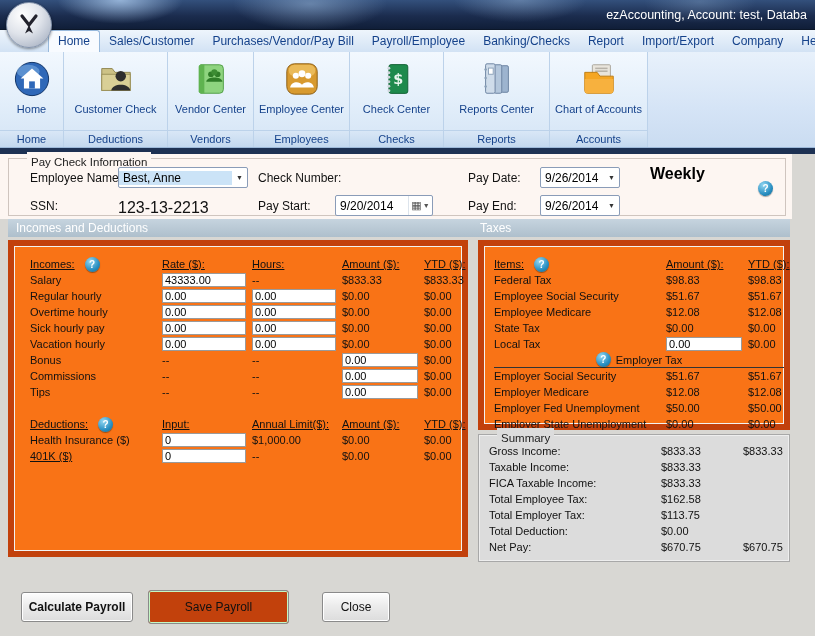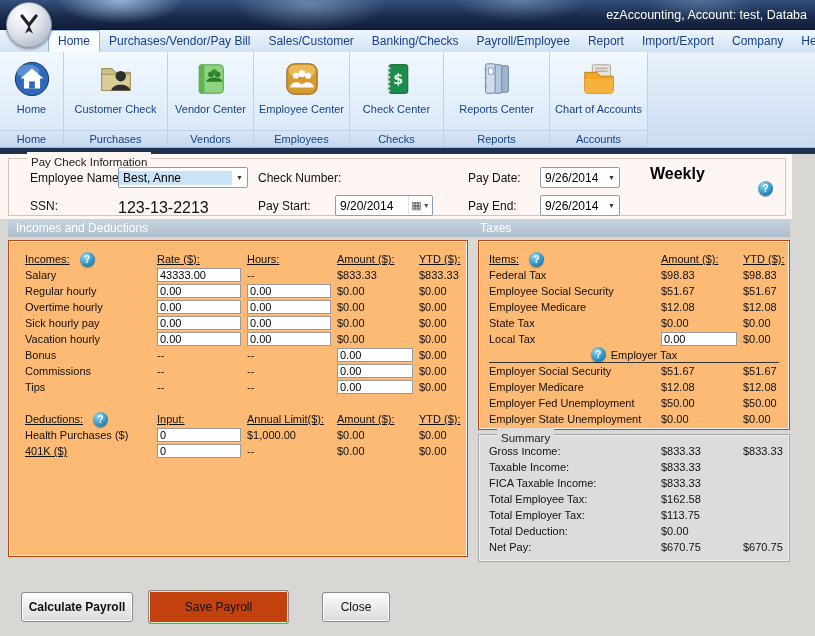--- a/index.html
+++ b/index.html
@@ -66,21 +66,21 @@
     background:radial-gradient(circle at 35% 28%, #93d7f2, #2a8fc2 60%, #11668f);
     color:#fff; font-size:10px; font-weight:bold; display:inline-flex; align-items:center;
     justify-content:center; box-shadow:0 1px 1px rgba(0,0,0,.35); cursor:pointer; }
   .orb-pay { position:absolute; left:758px; top:27px; }
 
   .sectionbar { position:absolute; left:8px; top:65px; width:782px; height:18px;
     background:linear-gradient(#c6d4df, #aebfcc); color:#fff; font-size:12px; }
   .sectionbar .s1 { position:absolute; left:8px; top:2px; }
   .sectionbar .s2 { position:absolute; left:472px; top:2px; }
 
-  .panel { position:absolute; background:#fdba74; border:1px solid #c2410c;
+  .panel { position:absolute; background:#f97316; border:6px solid #c2410c;
     box-shadow:inset 0 0 0 1px #f2f2f2; }
   .p-inc { left:8px; top:86px; width:460px; height:317px; }
   .p-tax { left:478px; top:86px; width:312px; height:190px; }
   .fs-sum { left:478px; top:280px; width:312px; height:128px; background:#dcdcdc;
     border:1px solid #a8a8a8; box-shadow:inset 0 0 0 1px #eee; }
   .fs-sum .legend { background:#dcdcdc; }
 
   .grid5 { display:grid; grid-template-columns:132px 90px 90px 82px 56px; grid-auto-rows:16px;
     align-items:center; font-size:11px; color:#111; margin:10px 0 0 16px; }
   .grid3 { display:grid; grid-template-columns:172px 82px 48px; grid-auto-rows:16px;
@@ -115,24 +115,24 @@
 </div>
 <div class="logo">
   <svg width="30" height="30" viewBox="0 0 30 30">
     <path d="M8 6 L15 15 L22 6" fill="none" stroke="#23232d" stroke-width="3.2" stroke-linecap="round"></path>
     <path d="M15 15 L11 23.5 L15 21 L19 23.5 Z" fill="#23232d"></path>
   </svg>
 </div>
 
 <div class="tabbar" id="tabbar">
     <div class="tab active">Home</div>
+    <div class="tab">Sales/Customer</div>
     <div class="tab">Purchases/Vendor/Pay Bill</div>
-    <div class="tab">Sales/Customer</div>
+    <div class="tab">Payroll/Employee</div>
     <div class="tab">Banking/Checks</div>
-    <div class="tab">Payroll/Employee</div>
     <div class="tab">Report</div>
     <div class="tab">Import/Export</div>
     <div class="tab">Company</div>
     <div class="tab">Help</div>
   </div>
 
 <div class="ribbon" id="ribbon">
     <div class="rcell" style="width: 64px;">
       <div class="tool">
         <span class="ticon">
@@ -152,21 +152,21 @@
         <span class="ticon">
           <svg width="40" height="38" viewBox="0 0 40 40">
             <path d="M5 9h11l3 4h16v19H5z" fill="#cdc286" stroke="#8f8550"></path>
             <rect x="5" y="15" width="30" height="17" fill="#d9cf96" stroke="#9b9159"></rect>
             <circle cx="25" cy="17" r="5.5" fill="#2e2e2e"></circle>
             <path d="M15 32c1-8 19-8 20 0z" fill="#2e2e2e"></path>
           </svg>
         </span>
         <div class="lab">Customer Check</div>
       </div>
-      <div class="band">Purchases</div>
+      <div class="band">Deductions</div>
     </div>
     <div class="rcell" style="width: 86px;">
       <div class="tool">
         <span class="ticon">
           <svg width="38" height="38" viewBox="0 0 40 40">
             <path d="M9 5h20a4 4 0 014 4v22a4 4 0 01-4 4H9z" fill="#8ed47f" stroke="#4f9d43"></path>
             <path d="M9 5h4v30H9a2 2 0 01-2-2V7a2 2 0 012-2z" fill="#5fb350"></path>
             <circle cx="20" cy="15" r="3" fill="#2f7d28"></circle>
             <circle cx="27" cy="15" r="3" fill="#2f7d28"></circle>
             <circle cx="23.5" cy="13" r="3.2" fill="#3c8c33"></circle>
@@ -339,21 +339,21 @@
         <span class="val">$0.00</span>
         <div class="sp"></div>
         <div class="hcell">
           <span class="hdr">Deductions:</span>
           <span class="orb">?</span>
         </div>
         <span class="hdr">Input:</span>
         <span class="hdr">Annual Limit($):</span>
         <span class="hdr">Amount ($):</span>
         <span class="hdr">YTD ($):</span>
-        <span class="lbl">Health Purchases  ($)</span>
+        <span class="lbl">Health Insurance  ($)</span>
         <input class="ti w84" value="0" style="">
         <span class="val">$1,000.00</span>
         <span class="val">$0.00</span>
         <span class="val">$0.00</span>
         <span class="lbl u">401K  ($)</span>
         <input class="ti w84" value="0" style="">
         <span class="val">--</span>
         <span class="val">$0.00</span>
         <span class="val">$0.00</span>
       </div>

